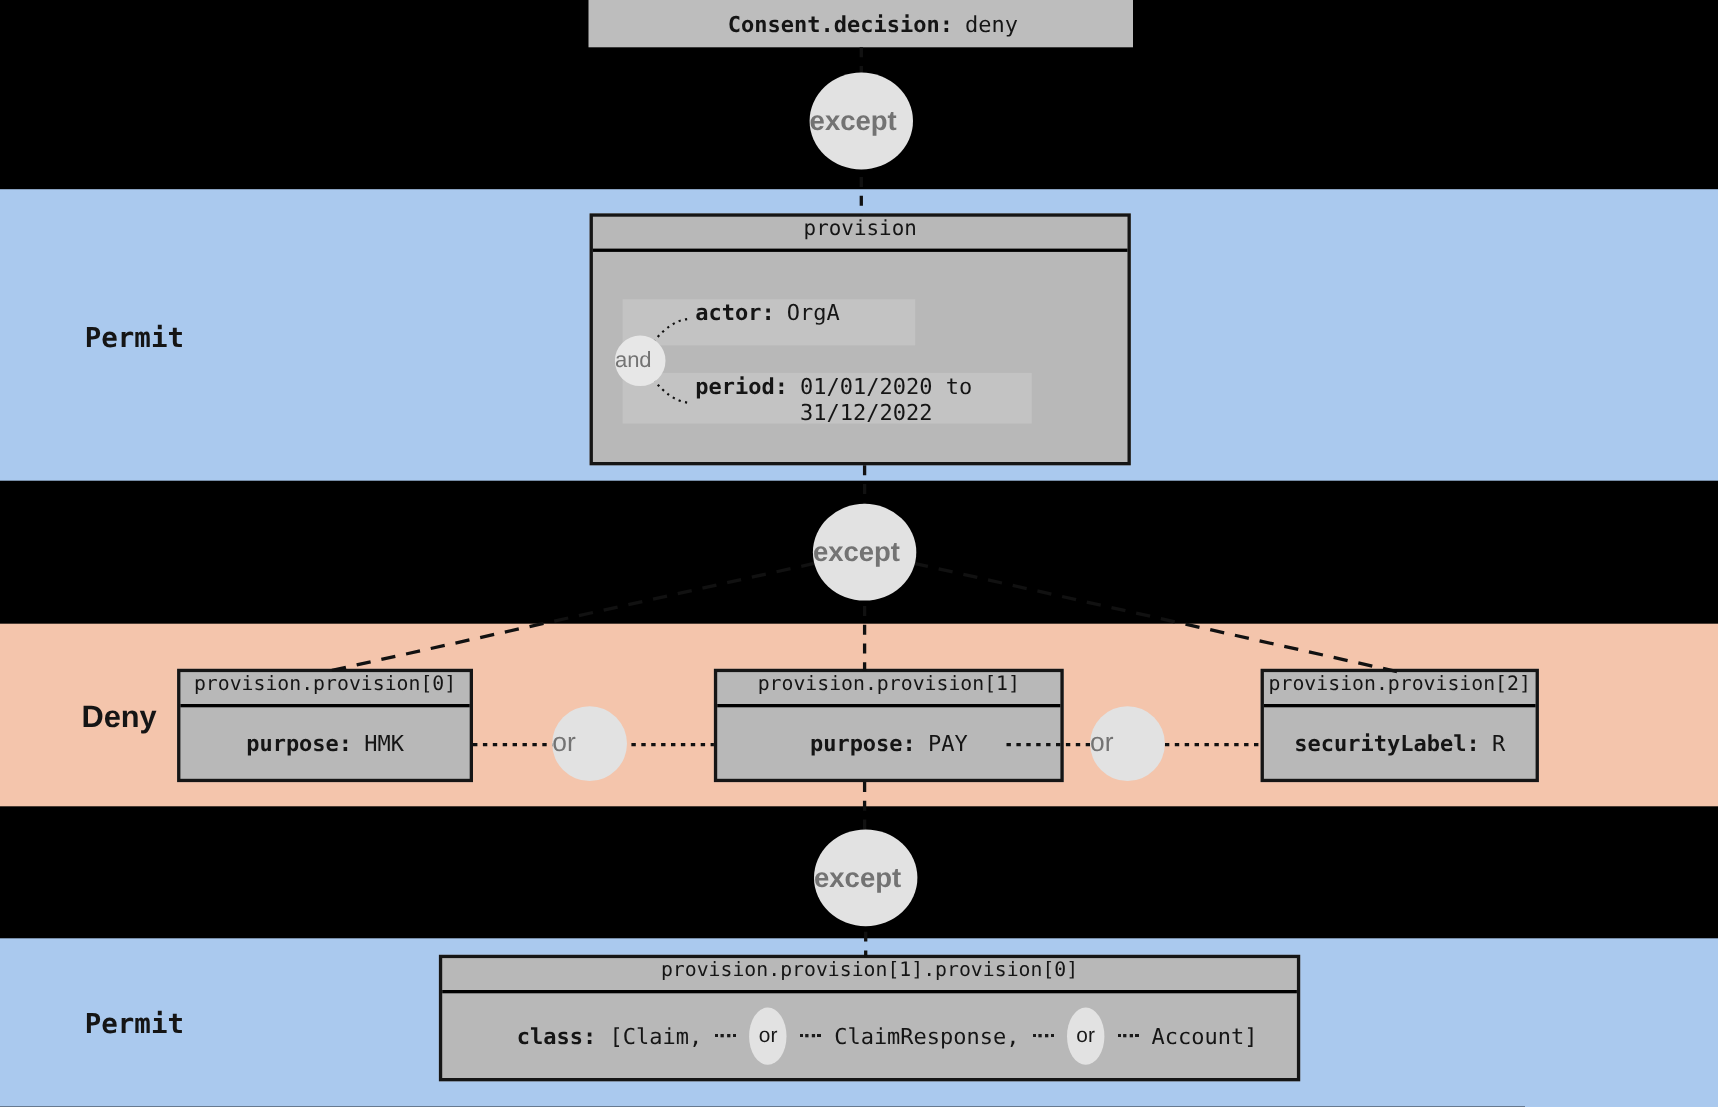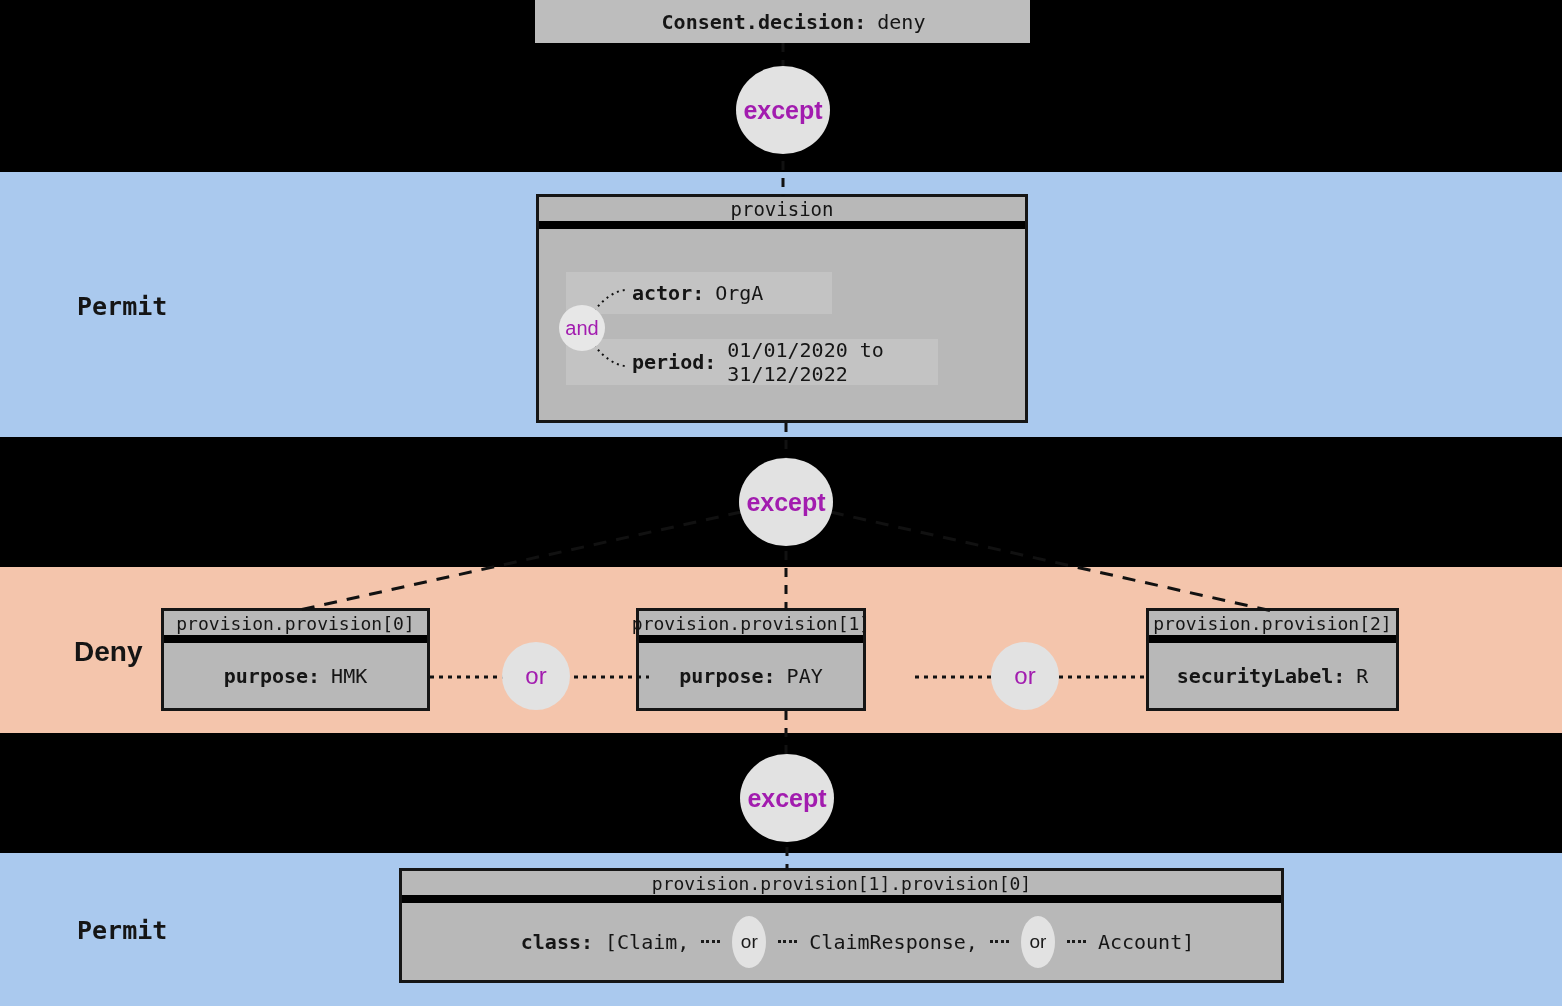--- a/index.html
+++ b/index.html
@@ -41,62 +41,62 @@
   .k { font-weight: bold; }
 
   
   .node {
     position: absolute; z-index: 2;
     background: var(--node_fill);
     border: 3px solid #151515;
     color: #151515;
   }
   .node-header {
-    display: flex; align-items: center; justify-content: center;
-    border-bottom: 8px solid #000000;
+    display: flex; align-items: flex-start; justify-content: center;
+    border-bottom: 3px solid #000000;
     font-size: 18px;
   }
   .node-body {
     display: flex; align-items: center; justify-content: center;
     gap: 11px; font-size: 20px;
   }
 
   .provision-box { left: 536px; top: 194px; width: 492px; height: 229px; }
   .provision-box .node-header { height: 32px; font-size: 19px; }
 
   .attr-row {
     position: absolute; background: var(--row_highlight);
-    display: flex; align-items: center; gap: 11px;
+    display: flex; gap: 11px;
     padding-left: 66px; font-size: 20px;
   }
   .row-actor  { left: 27px; top: 75px;  width: 266px; height: 42px; }
   .row-period { left: 27px; top: 142px; width: 372px; height: 46px; }
 
   .deny-box { top: 608px; height: 103px; }
   .deny-box .node-header { height: 32px; }
   .deny-box .node-body { height: 65px; }
   .deny-box-0 { left: 161px;  width: 269px; }
-  .deny-box-1 { left: 636px;  width: 230px; }
+  .deny-box-1 { left: 649px;  width: 318px; }
   .deny-box-2 { left: 1146px; width: 253px; }
 
-  .bottom-box { left: 399px; top: 868px; width: 885px; height: 115px; }
+  .bottom-box { left: 399px; top: 868px; width: 783px; height: 115px; }
   .bottom-box .node-header { height: 32px; }
   .bottom-box .node-body { height: 77px; gap: 12px; padding-left: 32px; }
 
   .dotlink {
     display: inline-block; width: 19px; height: 0;
     border-top: 3px dotted #1a1a1a;
   }
 
   
   .circle {
     position: absolute; z-index: 5;
     background: var(--circle_fill); border-radius: 50%;
-    display: flex; align-items: center; justify-content: center;
-    font-family: "Liberation Sans", sans-serif; color: #a21caf;
+    display: flex; align-items: center; justify-content: flex-start;
+    font-family: "Liberation Sans", sans-serif; color: #737373;
   }
   .except-circle { width: 94px; height: 88px; font-weight: bold; font-size: 25px; }
   .except-1 { left: 736px; top: 66px; }
   .except-2 { left: 739px; top: 458px; }
   .except-3 { left: 740px; top: 754px; }
 
   .or-circle { width: 68px; height: 68px; font-size: 24px; }
   .or-1 { left: 502px; top: 642px; }
   .or-2 { left: 991px; top: 642px; }
 

